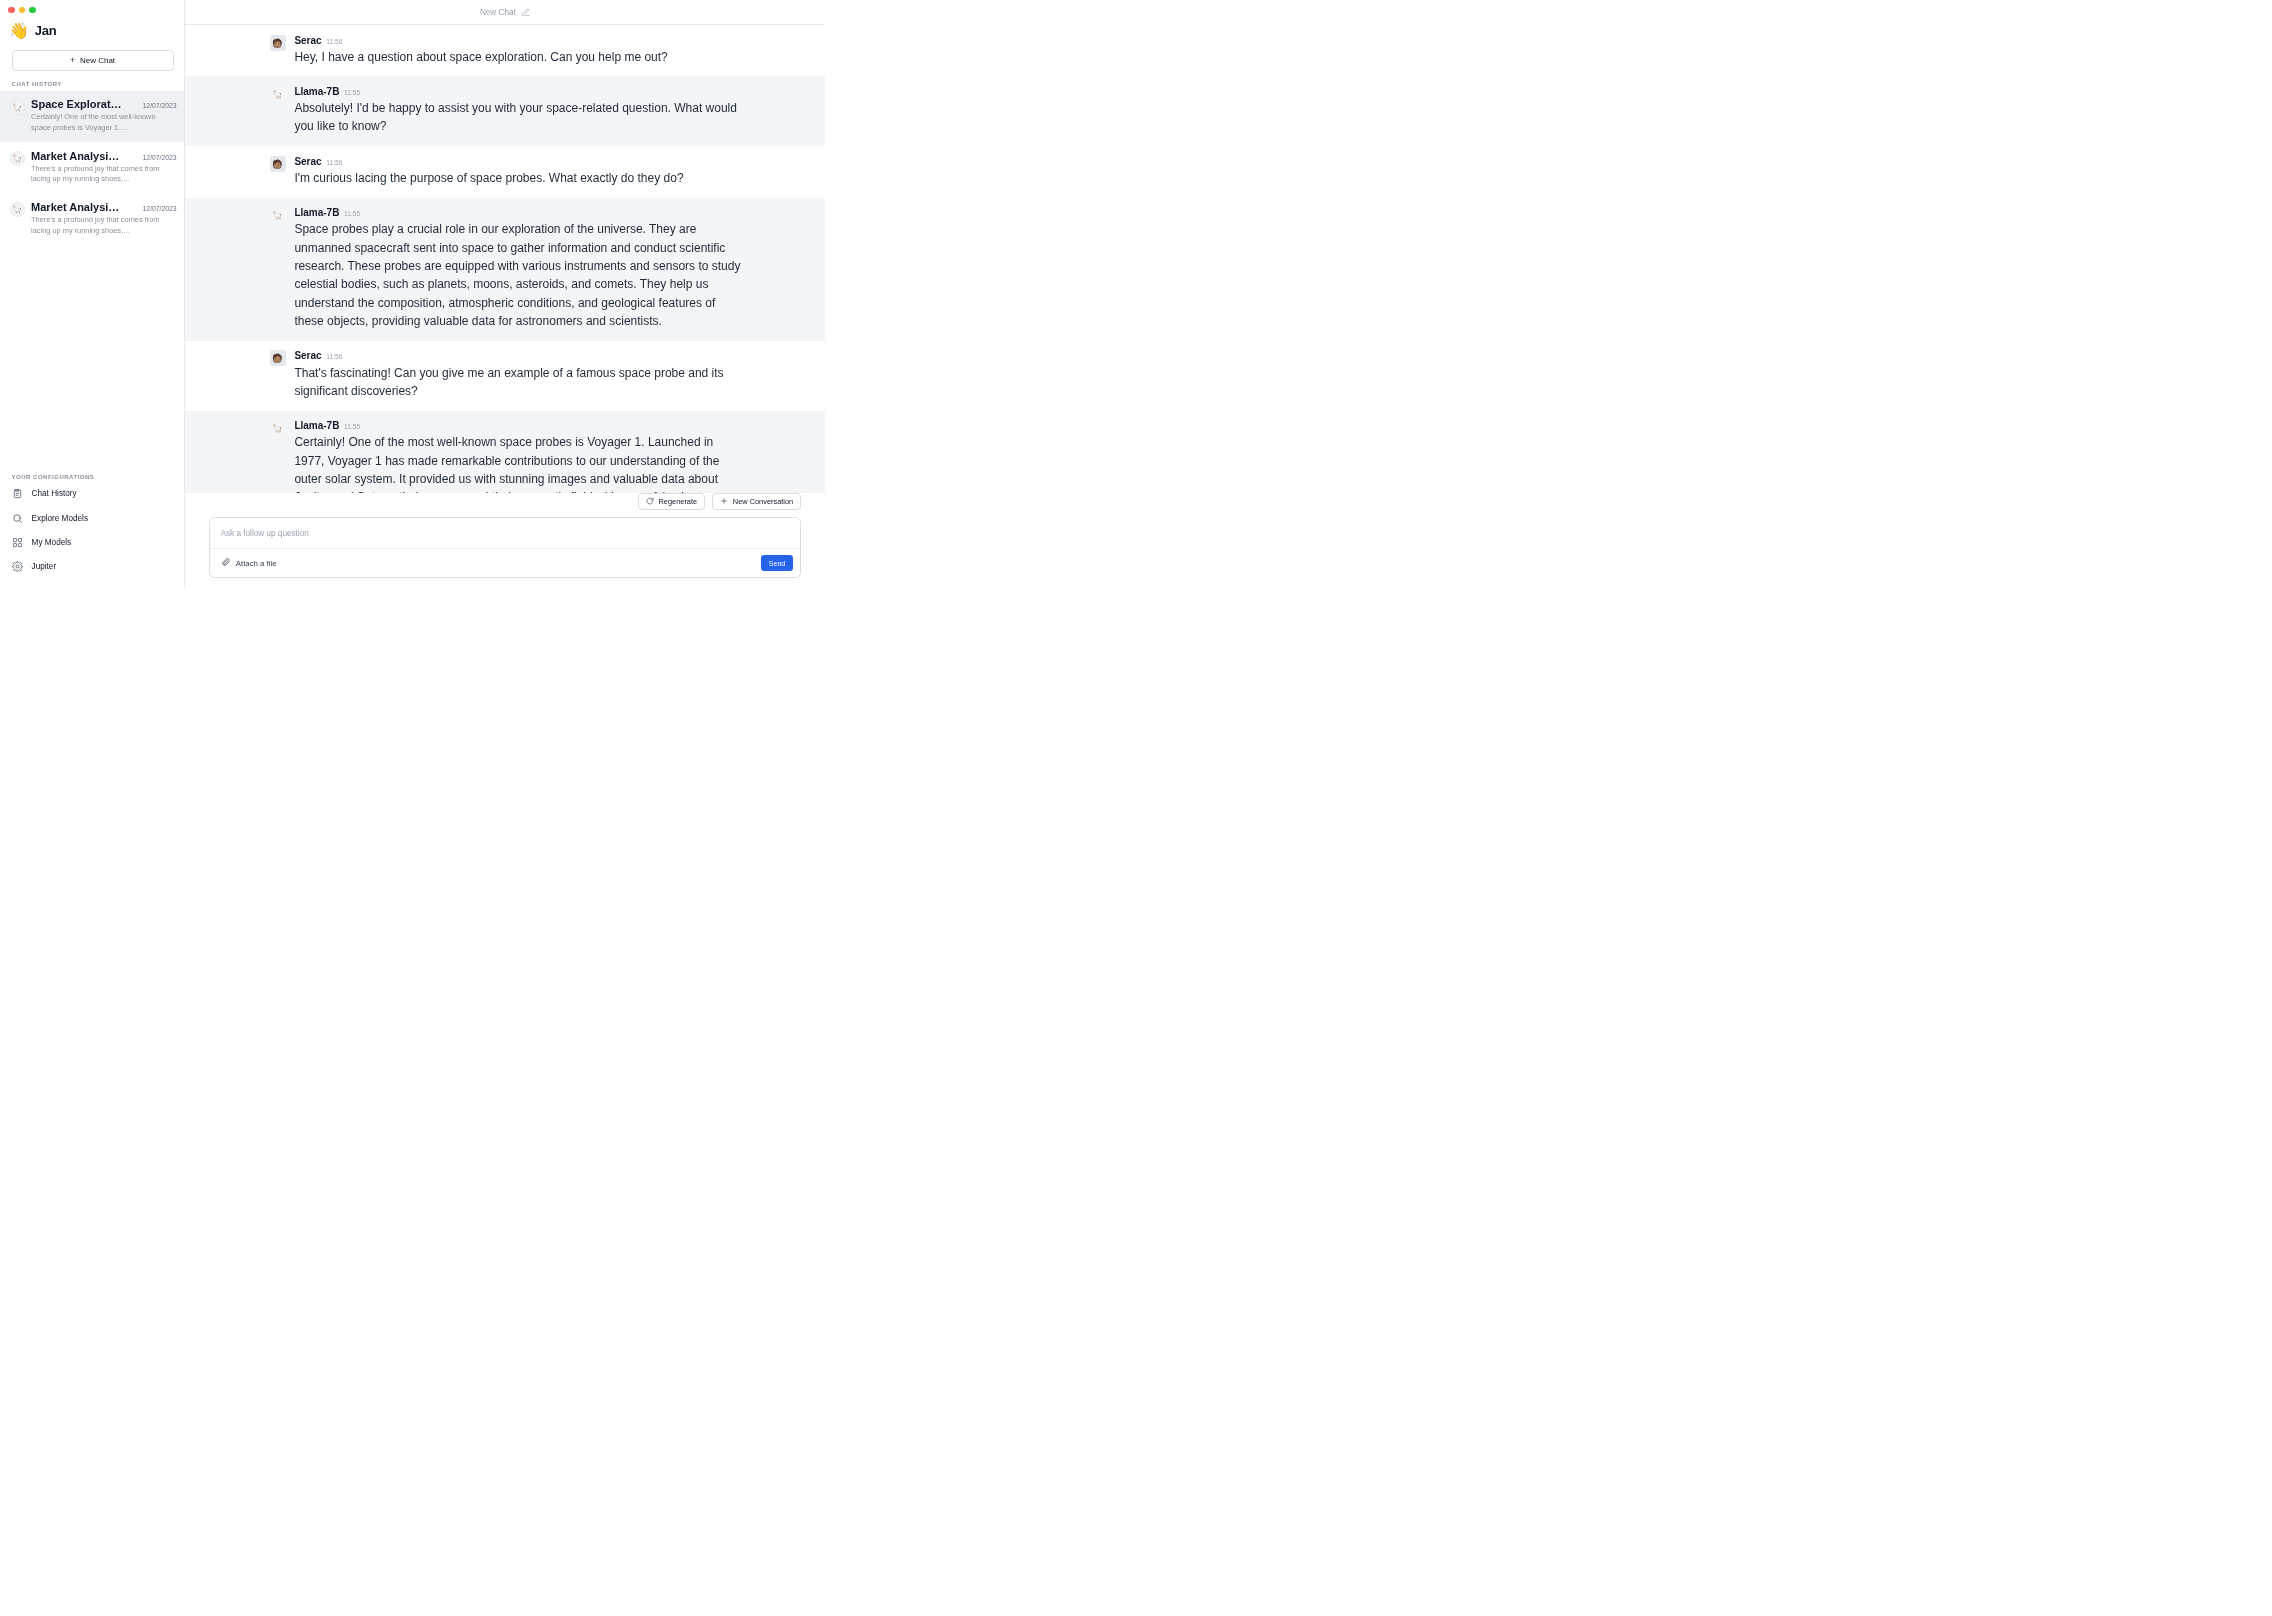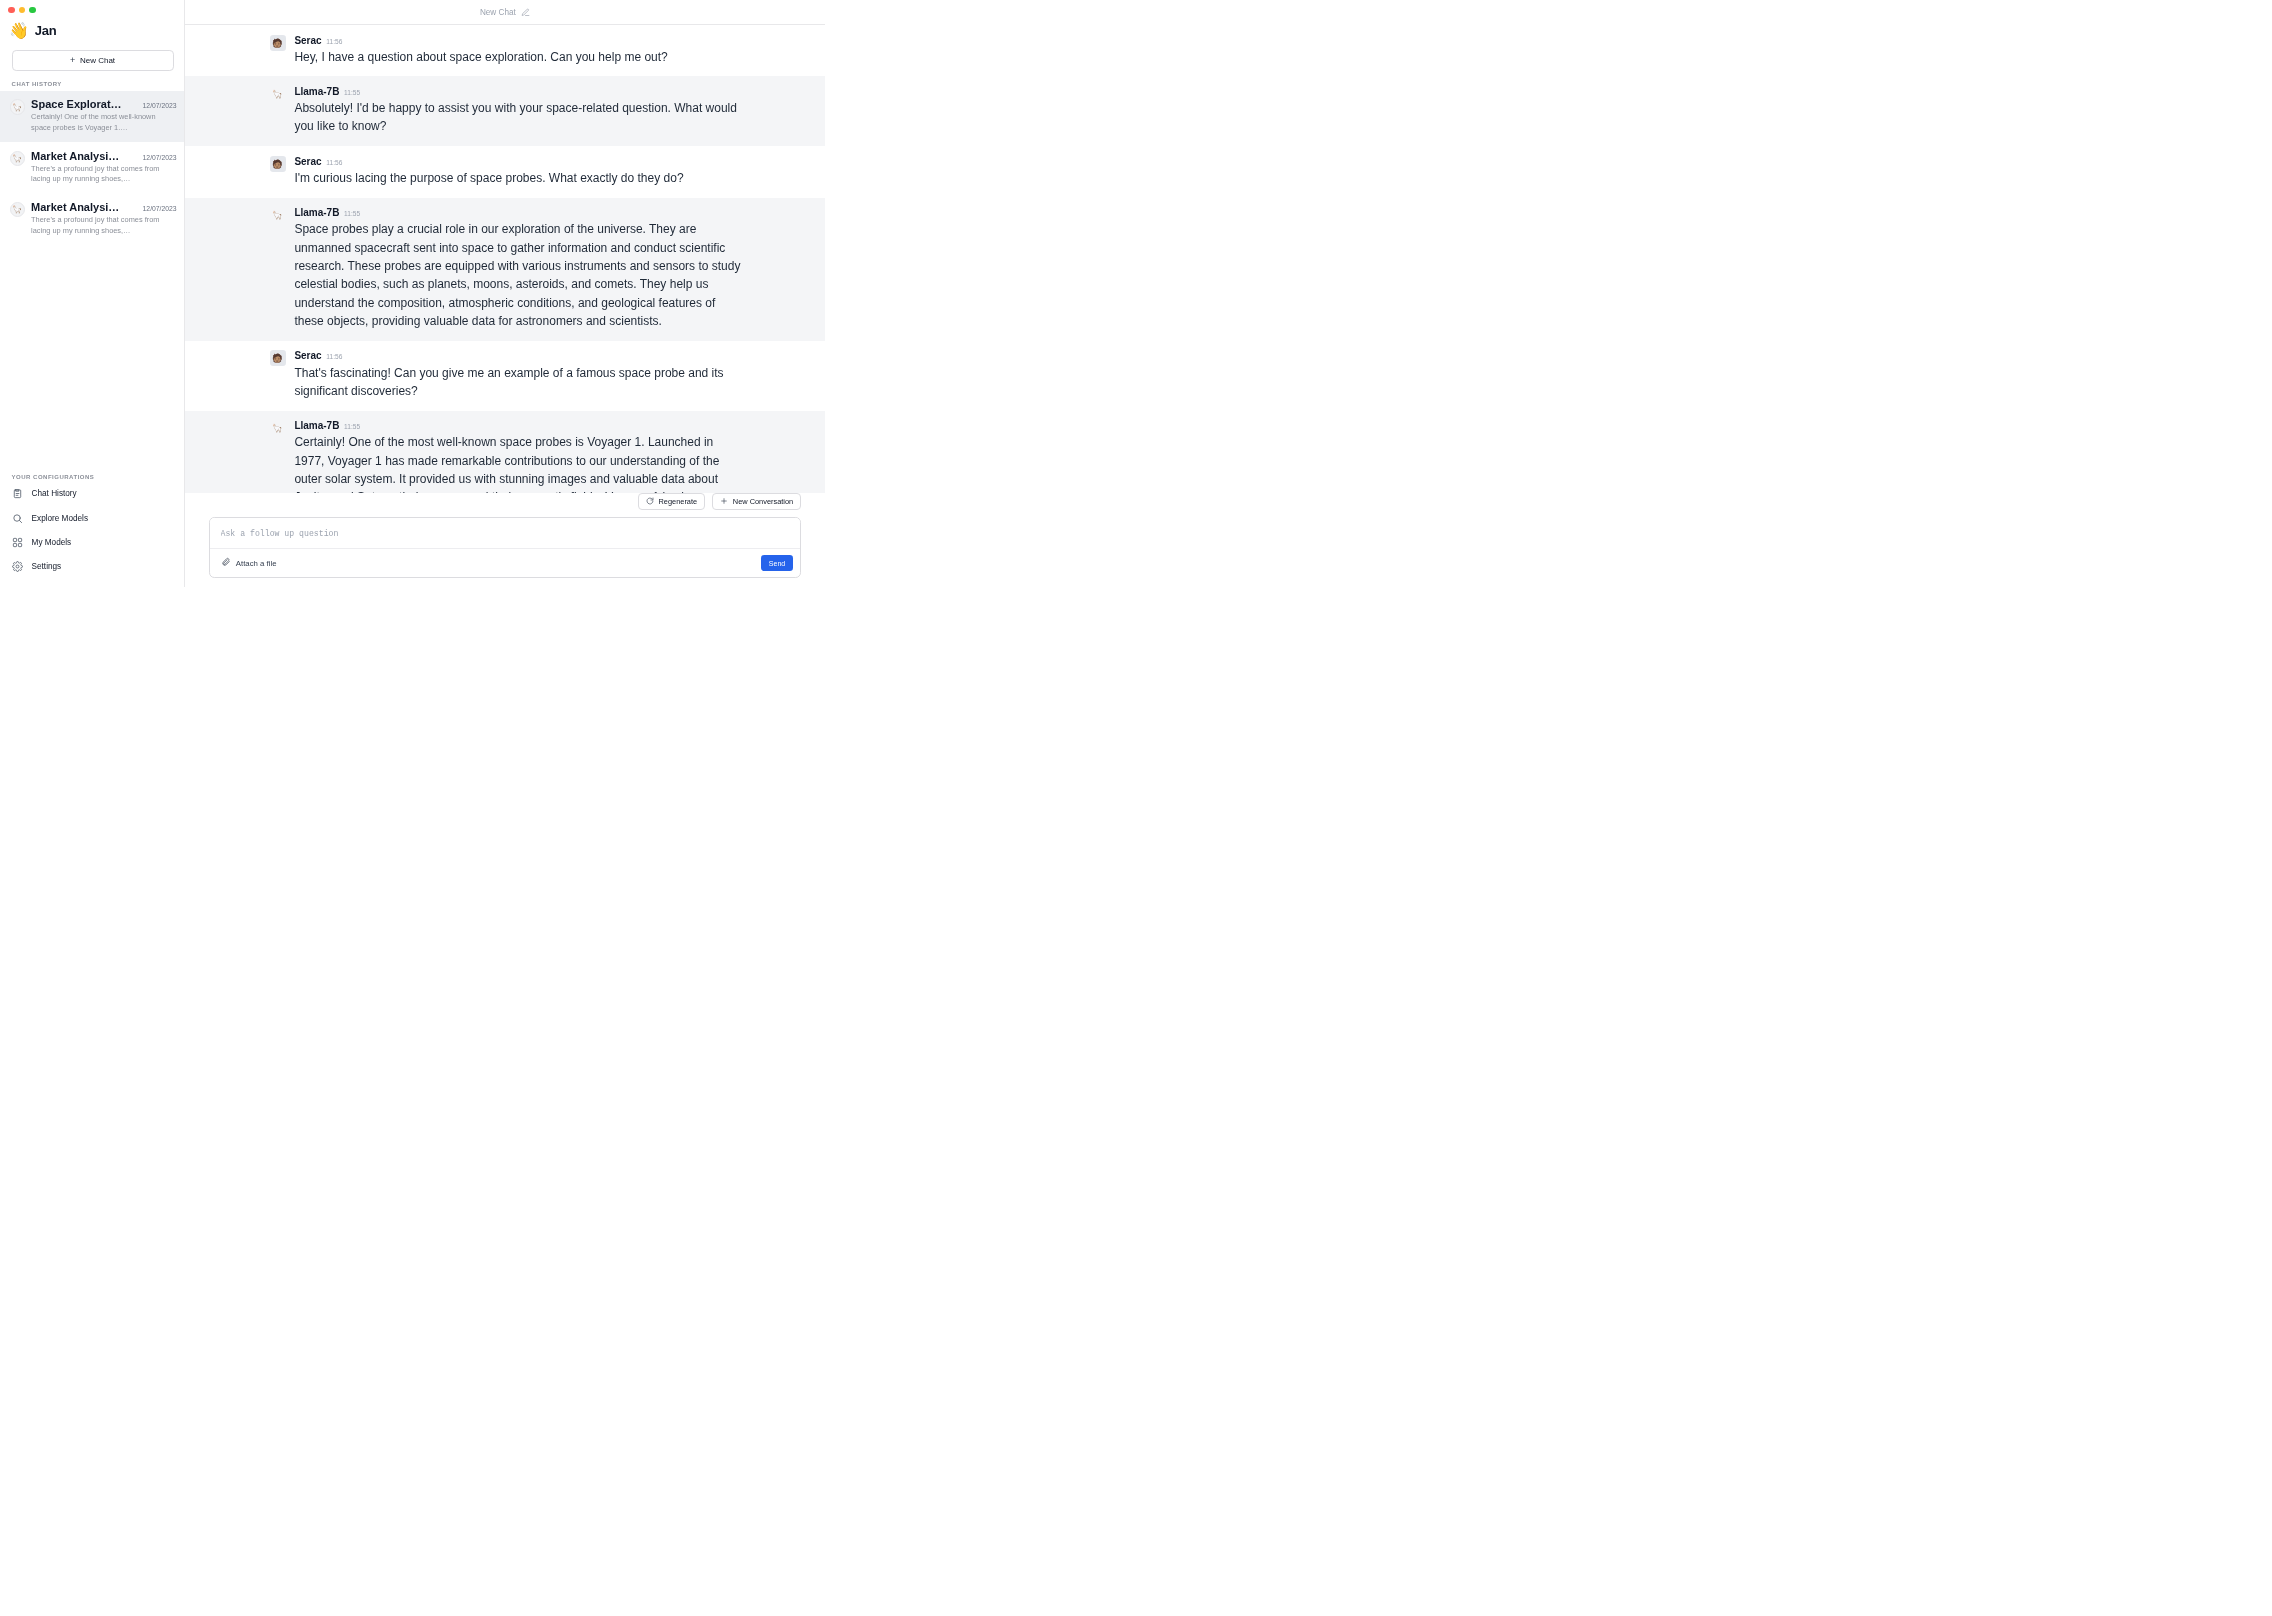--- a/index.html
+++ b/index.html
@@ -116,21 +116,21 @@
   .actions { display: flex; justify-content: flex-end; gap: 7.4px; margin-bottom: 6.8px; }
   .action-btn {
     display: flex; align-items: center; gap: 4.7px;
     border: 0.5px solid #dcdce0; border-radius: 4px; background: #fff;
     height: 17.4px; padding: 0 6.8px; font-size: 7.4px; color: #111827; cursor: pointer;
   }
   .action-btn .ico { display: flex; color: #374151; }
   .composer { border: 0.5px solid #dcdce0; border-radius: 5.3px; overflow: hidden; background: #fff; }
   .composer-input {
     width: 100%; border: none; outline: none; font-size: 8.2px;
-    padding: 11px 10.5px 10.5px 10.5px; color: #111827; font-family: Liberation Mono, monospace;
+    padding: 11px 10.5px 10.5px 10.5px; color: #111827; font-family: Liberation Sans, sans-serif;
   }
   .composer-input::placeholder { color: #9ca3af; }
   .composer-foot {
     display: flex; align-items: center; justify-content: space-between;
     border-top: 0.5px solid #ededf0; padding: 5.8px 7.4px 5.8px 10.5px;
   }
   .attach { display: flex; align-items: center; gap: 5.8px; font-size: 7.8px; color: #374151; cursor: pointer; text-align: right; }
   .send-btn {
     background: #2563eb; color: #fff; border: none; border-radius: 3.2px;
     height: 16px; padding: 0 7.4px; font-size: 7px; cursor: pointer; font-family: inherit;
@@ -233,21 +233,21 @@
         <span>My Models</span>
       </div>
 
       <div class="config-item">
         <span class="ico">
           <svg width="11" height="11" viewBox="0 0 24 24" fill="none" stroke="currentColor" stroke-width="1.7">
             <circle cx="12" cy="12" r="3.2"></circle>
             <path d="M19.4 15a1.6 1.6 0 0 0 .3 1.8l.1.1a2 2 0 1 1-2.8 2.8l-.1-.1a1.6 1.6 0 0 0-1.8-.3 1.6 1.6 0 0 0-1 1.5V21a2 2 0 1 1-4 0v-.1a1.6 1.6 0 0 0-1-1.5 1.6 1.6 0 0 0-1.8.3l-.1.1a2 2 0 1 1-2.8-2.8l.1-.1a1.6 1.6 0 0 0 .3-1.8 1.6 1.6 0 0 0-1.5-1H3a2 2 0 1 1 0-4h.1a1.6 1.6 0 0 0 1.5-1 1.6 1.6 0 0 0-.3-1.8l-.1-.1a2 2 0 1 1 2.8-2.8l.1.1a1.6 1.6 0 0 0 1.8.3H9a1.6 1.6 0 0 0 1-1.5V3a2 2 0 1 1 4 0v.1a1.6 1.6 0 0 0 1 1.5 1.6 1.6 0 0 0 1.8-.3l.1-.1a2 2 0 1 1 2.8 2.8l-.1.1a1.6 1.6 0 0 0-.3 1.8V9a1.6 1.6 0 0 0 1.5 1H21a2 2 0 1 1 0 4h-.1a1.6 1.6 0 0 0-1.5 1z"></path>
           </svg>
         </span>
-        <span>Settings</span>
+        <span>Jupiter</span>
       </div>
     </div>
   </aside>
 
   <section class="main">
 
     <div class="topbar">
       <span class="title">New Chat</span>
       <span class="pencil">
         <svg width="9" height="9" viewBox="0 0 24 24" fill="none" stroke="currentColor" stroke-width="1.8" stroke-linecap="round" stroke-linejoin="round">

